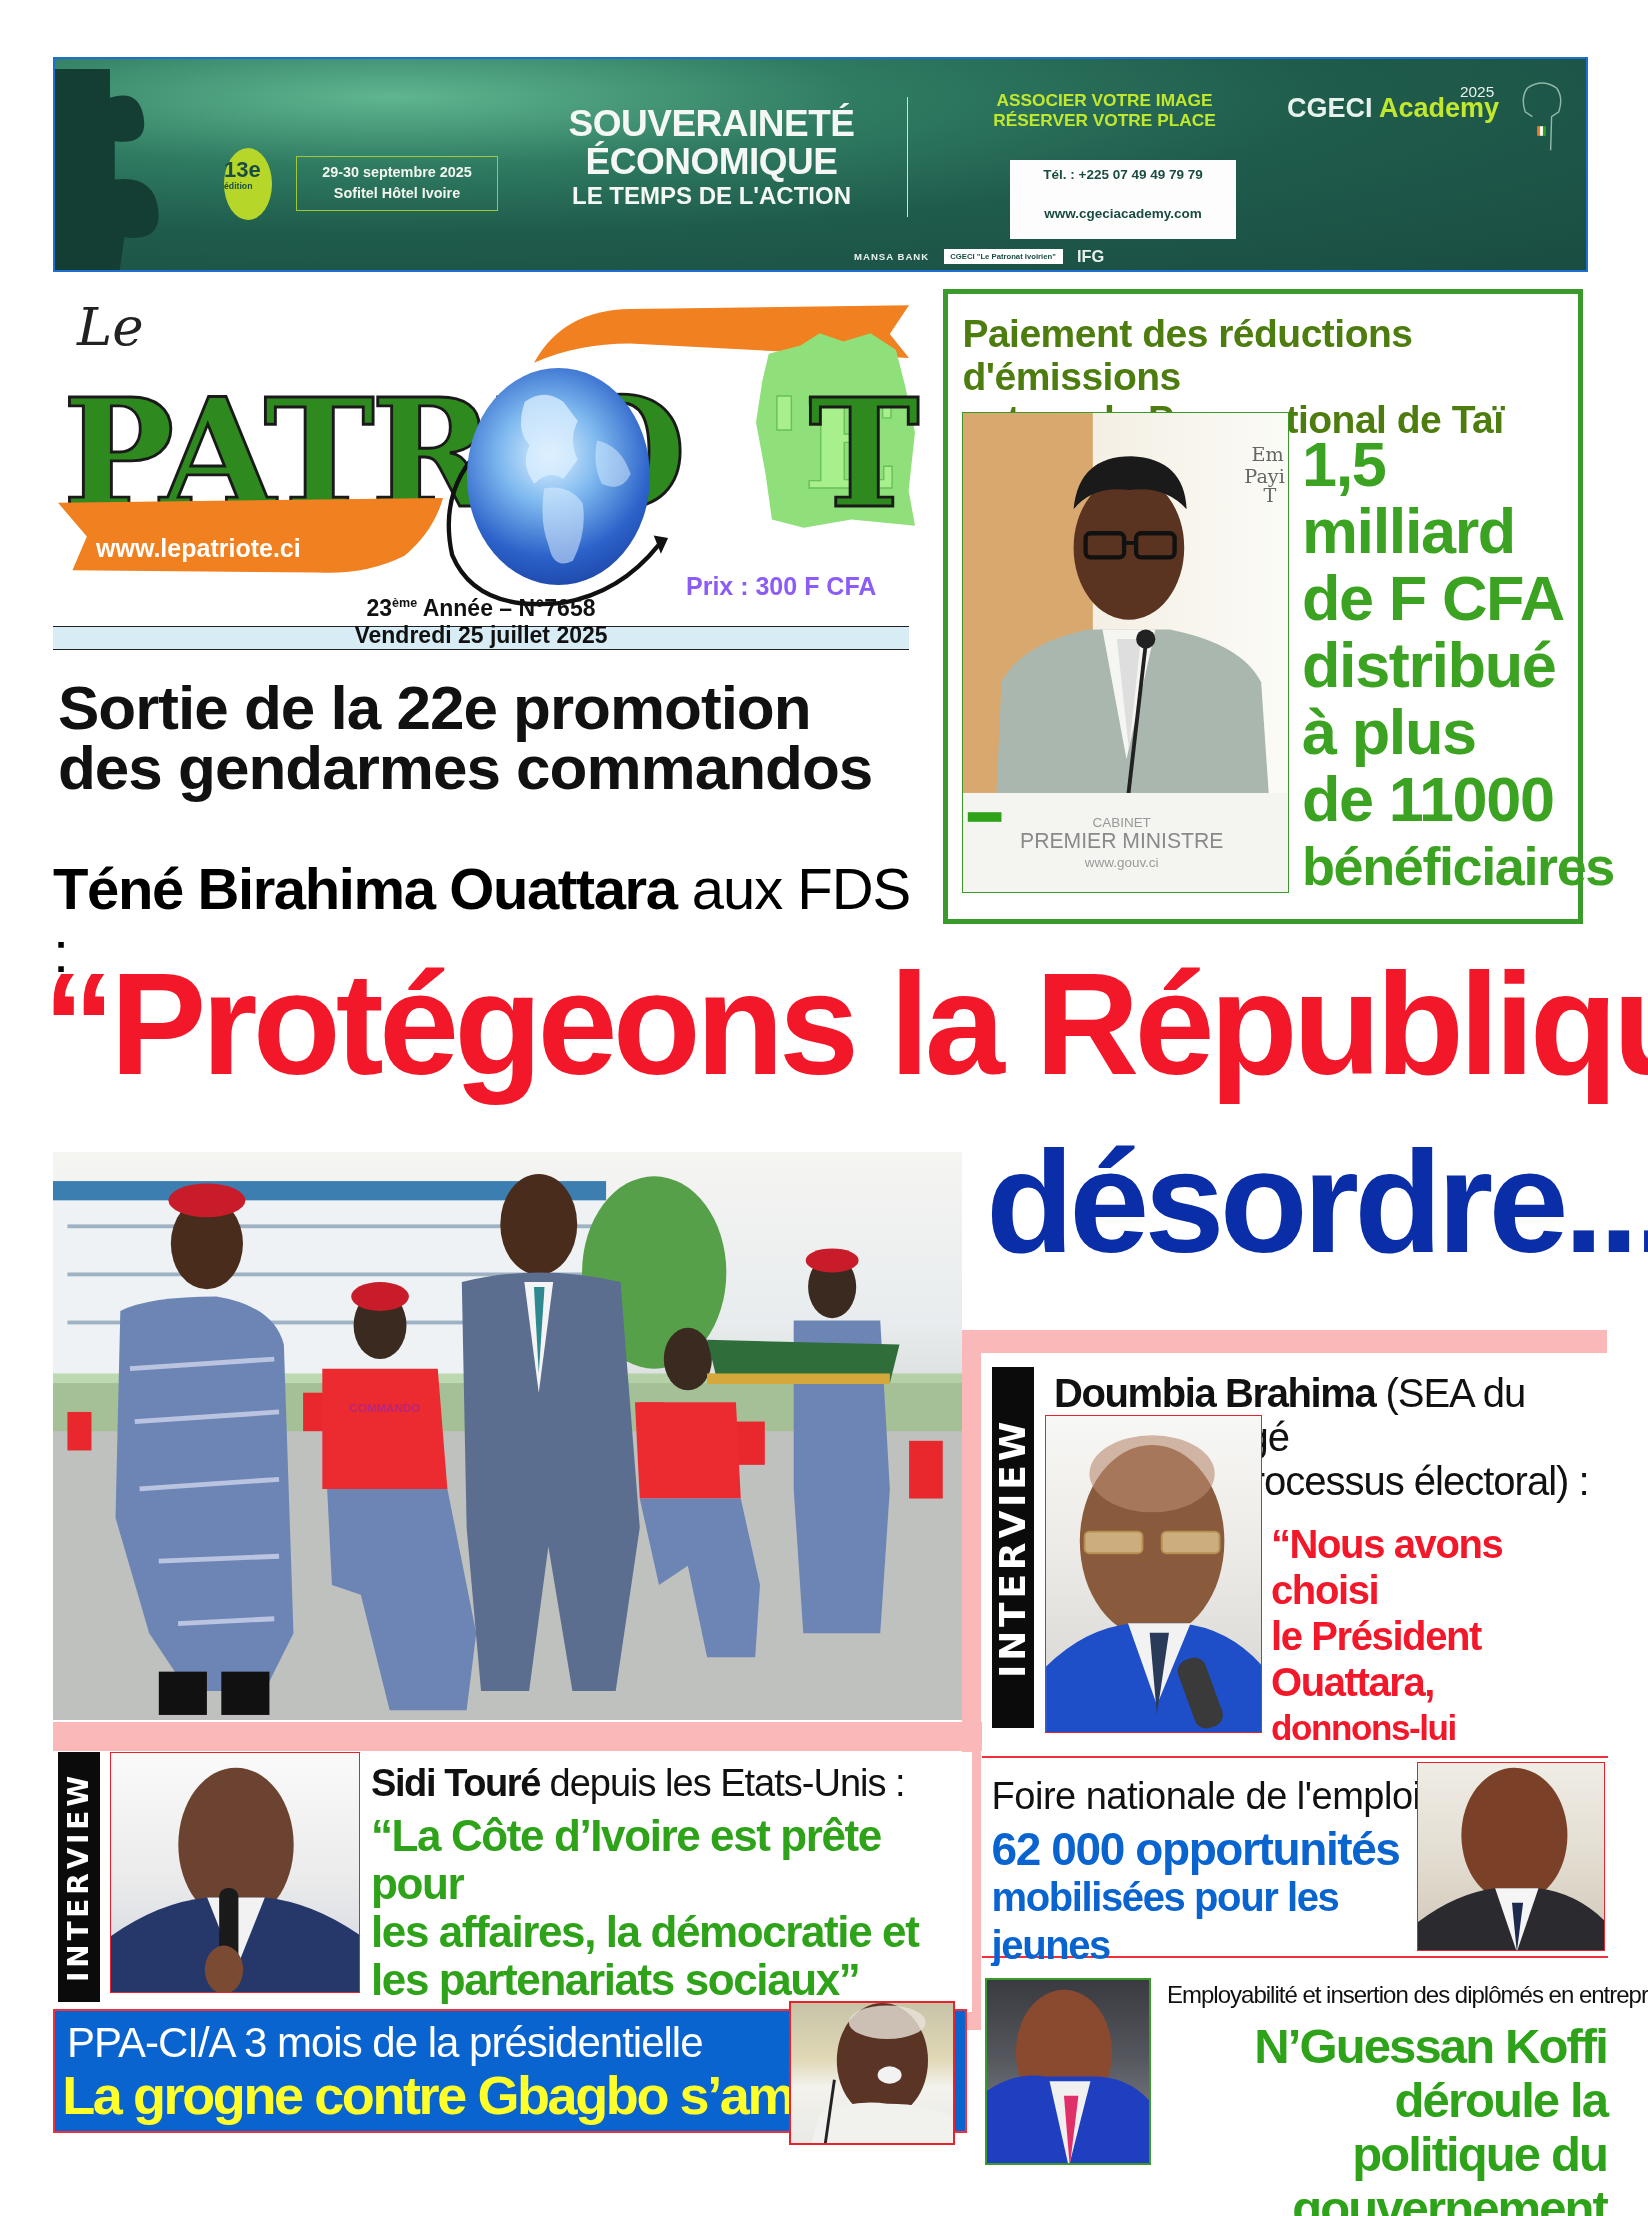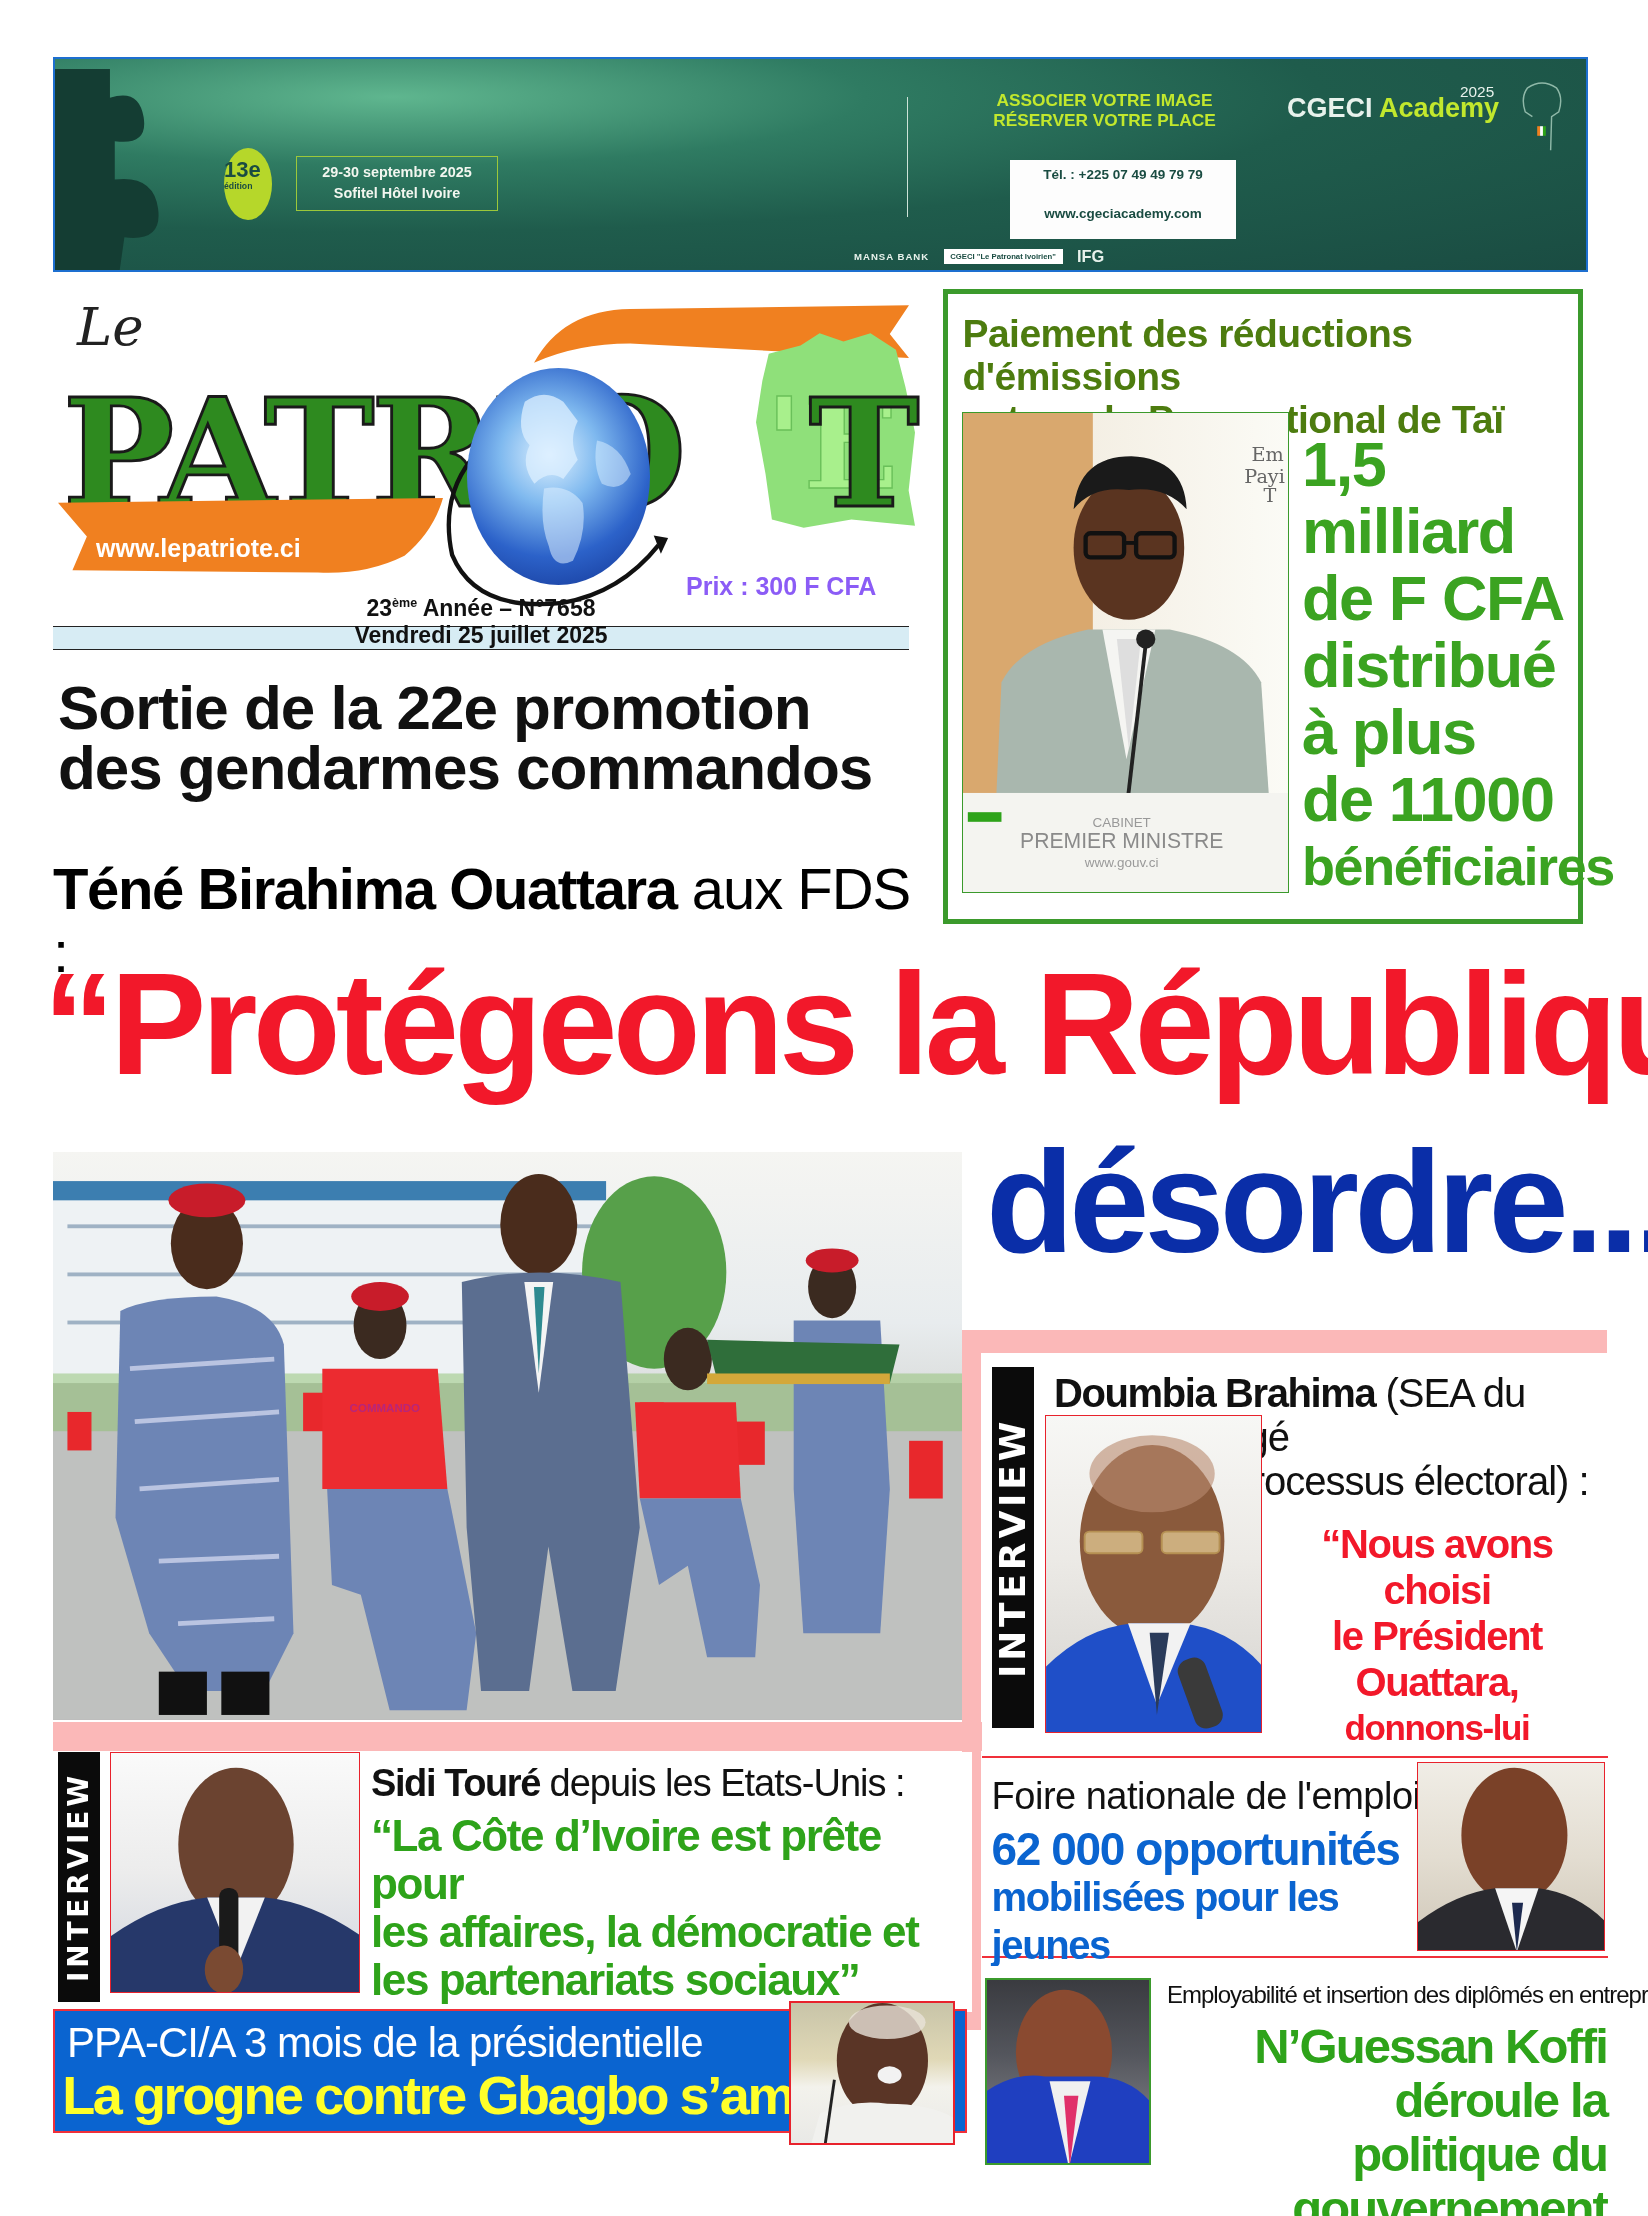--- a/index.html
+++ b/index.html
@@ -87,21 +87,21 @@
   
   #doumbia { left: 982px; top: 1357px; width: 621px; height: 375px; background: #fff; }
   .interview-tab { position: absolute; background: #0b0b0b; color: #fff; font-weight: bold; letter-spacing: 3.8px;
     writing-mode: vertical-rl; transform: rotate(180deg); text-align: center; font-family: "DejaVu Sans", sans-serif; }
   #doumbia-tab { left: 9.6px; top: 9.6px; width: 42px; height: 361px; font-size: 36px; line-height: 42px; }
   #doumbia-kicker { left: 72px; top: 14.4px; width: 549px; font-size: 40px; line-height: 44px; color: #111; letter-spacing: -1px; }
   #doumbia-kicker b { letter-spacing: -1.4px; }
   #doumbia-kicker .l2 { display:block; text-align:right; padding-right: 14.4px; }
   #doumbia-photo { left: 63px; top: 58px; width: 217px; height: 318px; border: 1.4px solid #e8222c; overflow: hidden;
     background: linear-gradient(180deg, #f7f7f5 0%, #eceae6 45%, #d4d2ce 100%); }
-  #doumbia-quote { left: 289px; top: 164px; width: 332px; text-align: center; color: #f2182a; font-weight: bold; font-size: 40px; line-height: 46px; letter-spacing: -1.4px; }
+  #doumbia-quote { left: 289px; top: 164px; width: 332px; text-align: left; color: #f2182a; font-weight: bold; font-size: 40px; line-height: 46px; letter-spacing: -1.4px; }
   #doumbia-quote .sm { font-size: 35px; }
 
   
   #sidi { left: 53px; top: 1752px; width: 919px; height: 260px; background: #fff; }
   #sidi-tab { left: 4.8px; top: 0px; width: 42px; height: 250px; font-size: 28px; line-height: 42px; }
   #sidi-photo { left: 57px; top: 0px; width: 250px; height: 241px; border: 1.9px solid #e8222c; overflow: hidden;
     background: linear-gradient(180deg, #fafafa 0%, #ececec 50%, #cfd4de 100%); }
   #sidi-kicker { left: 318px; top: 9.6px; width: 601px; font-size: 38px; line-height: 43px; color: #111; letter-spacing: -1px; }
   #sidi-kicker b { letter-spacing: -1.4px; }
   #sidi-quote { left: 318px; top: 60px; width: 601px; color: #2ea31a; font-weight: bold; font-size: 44px; line-height: 48px; letter-spacing: -1.4px; }
@@ -135,20 +135,25 @@
   <svg id="puzzle" class="abs" viewBox="0 0 340 420">
     <path d="M0 0 L120 0 L120 60 Q180 40 190 100 Q200 160 130 150 L130 230 Q210 220 220 290 Q230 360 150 350 L140 420 L0 420 Z" fill="#143d33"></path>
   </svg>
   <div id="edition-badge" class="abs">
     <span class="num">13e</span>
     <span class="lbl">édition</span>
   </div>
   <div id="event-box" class="abs cond">
     <div>29-30 septembre 2025</div>
     <div>Sofitel Hôtel Ivoire</div>
+  </div>
+  <div id="slogan" class="abs cond">
+    <span class="l1">SOUVERAINETÉ</span>
+    <span class="l2">ÉCONOMIQUE</span>
+    <span class="l3">LE TEMPS DE L'ACTION</span>
   </div>
   <div id="banner-divider" class="abs"></div>
   <div id="cta" class="abs cond">
     <div>ASSOCIER VOTRE IMAGE</div>
     <div>RÉSERVER VOTRE PLACE</div>
   </div>
   <div id="tel-box" class="ad-box cond">Tél. : +225 07 49 49 79 79</div>
   <div id="web-box" class="ad-box cond">www.cgeciacademy.com</div>
   <div id="cgeci-logo" class="abs">
     <span>CGECI</span>

